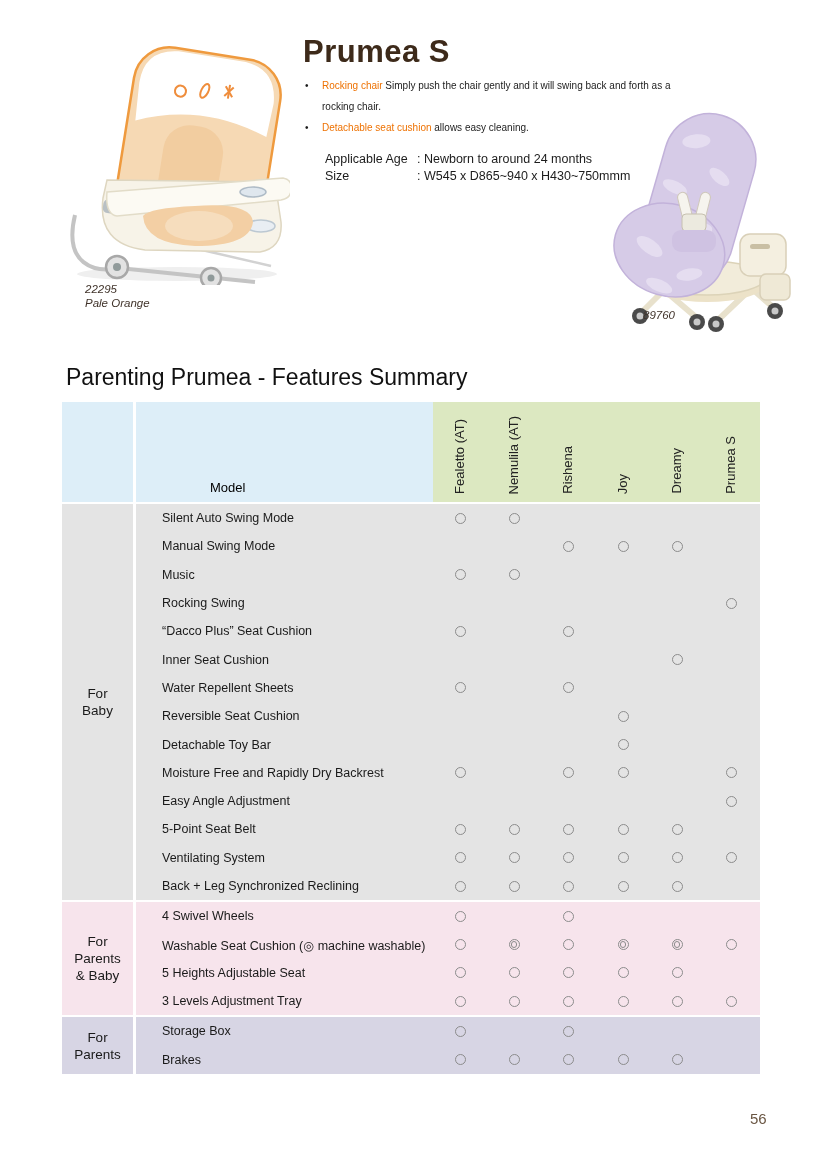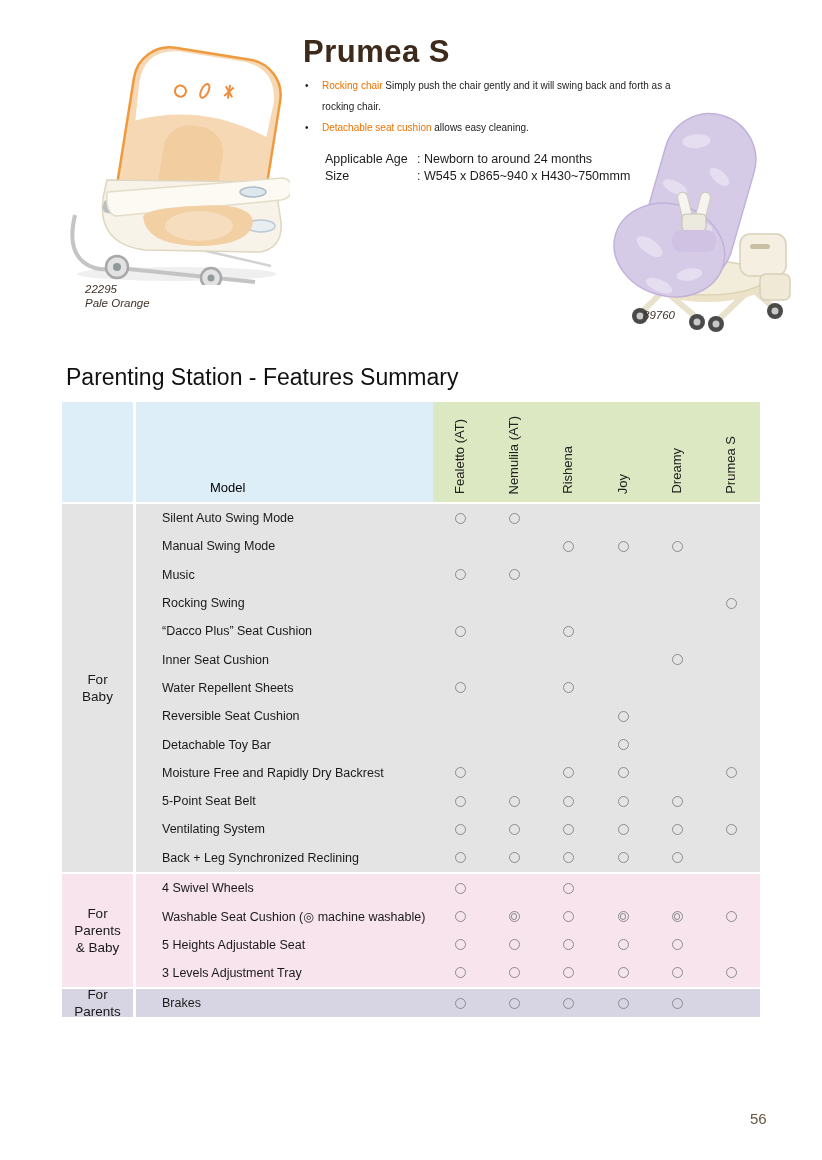--- a/index.html
+++ b/index.html
@@ -142,21 +142,21 @@
       <div class="spec-row">
         <span class="spec-label">Applicable Age</span>
         <span>: Newborn to around 24 months</span>
       </div>
       <div class="spec-row">
         <span class="spec-label">Size</span>
         <span>: W545 x D865~940 x H430~750mmm</span>
       </div>
     </div>
 
-  <div class="features-heading">Parenting Station - Features Summary</div>
+  <div class="features-heading">Parenting Prumea - Features Summary</div>
 
   <div class="ftable">
     <div class="thead">
       <div class="thead-green"></div>
       <div class="model-label">Model</div>
       <div>
           <div class="vlabel" style="left: 390px;">Fealetto (AT)</div>
           <div class="vlabel" style="left: 444px;">Nemulila (AT)</div>
           <div class="vlabel" style="left: 498px;">Rishena</div>
           <div class="vlabel" style="left: 553px;">Joy</div>
@@ -211,20 +211,24 @@
             <span class="mark" style="left: 555.5px;"></span>
           </div>
           <div class="row">
             <span class="feat">Moisture Free and Rapidly Dry Backrest</span>
             <span class="mark" style="left: 392.5px;"></span>
             <span class="mark" style="left: 500.5px;"></span>
             <span class="mark" style="left: 555.5px;"></span>
             <span class="mark" style="left: 663.5px;"></span>
           </div>
           <div class="row">
+            <span class="feat">Easy Angle Adjustment</span>
+            <span class="mark" style="left: 663.5px;"></span>
+          </div>
+          <div class="row">
             <span class="feat">5-Point Seat Belt</span>
             <span class="mark" style="left: 392.5px;"></span>
             <span class="mark" style="left: 446.5px;"></span>
             <span class="mark" style="left: 500.5px;"></span>
             <span class="mark" style="left: 555.5px;"></span>
             <span class="mark" style="left: 609.5px;"></span>
           </div>
           <div class="row">
             <span class="feat">Ventilating System</span>
             <span class="mark" style="left: 392.5px;"></span>
@@ -276,20 +280,25 @@
             <span class="mark" style="left: 500.5px;"></span>
             <span class="mark" style="left: 555.5px;"></span>
             <span class="mark" style="left: 609.5px;"></span>
             <span class="mark" style="left: 663.5px;"></span>
           </div>
         </div>
         <div class="section" style="background: rgb(215, 213, 228);">
           <div class="group-label">For
 Parents</div>
           <div class="row">
+            <span class="feat">Storage Box</span>
+            <span class="mark" style="left: 392.5px;"></span>
+            <span class="mark" style="left: 500.5px;"></span>
+          </div>
+          <div class="row">
             <span class="feat">Brakes</span>
             <span class="mark" style="left: 392.5px;"></span>
             <span class="mark" style="left: 446.5px;"></span>
             <span class="mark" style="left: 500.5px;"></span>
             <span class="mark" style="left: 555.5px;"></span>
             <span class="mark" style="left: 609.5px;"></span>
           </div>
         </div>
       </div>
     <div class="col-divider"></div>

